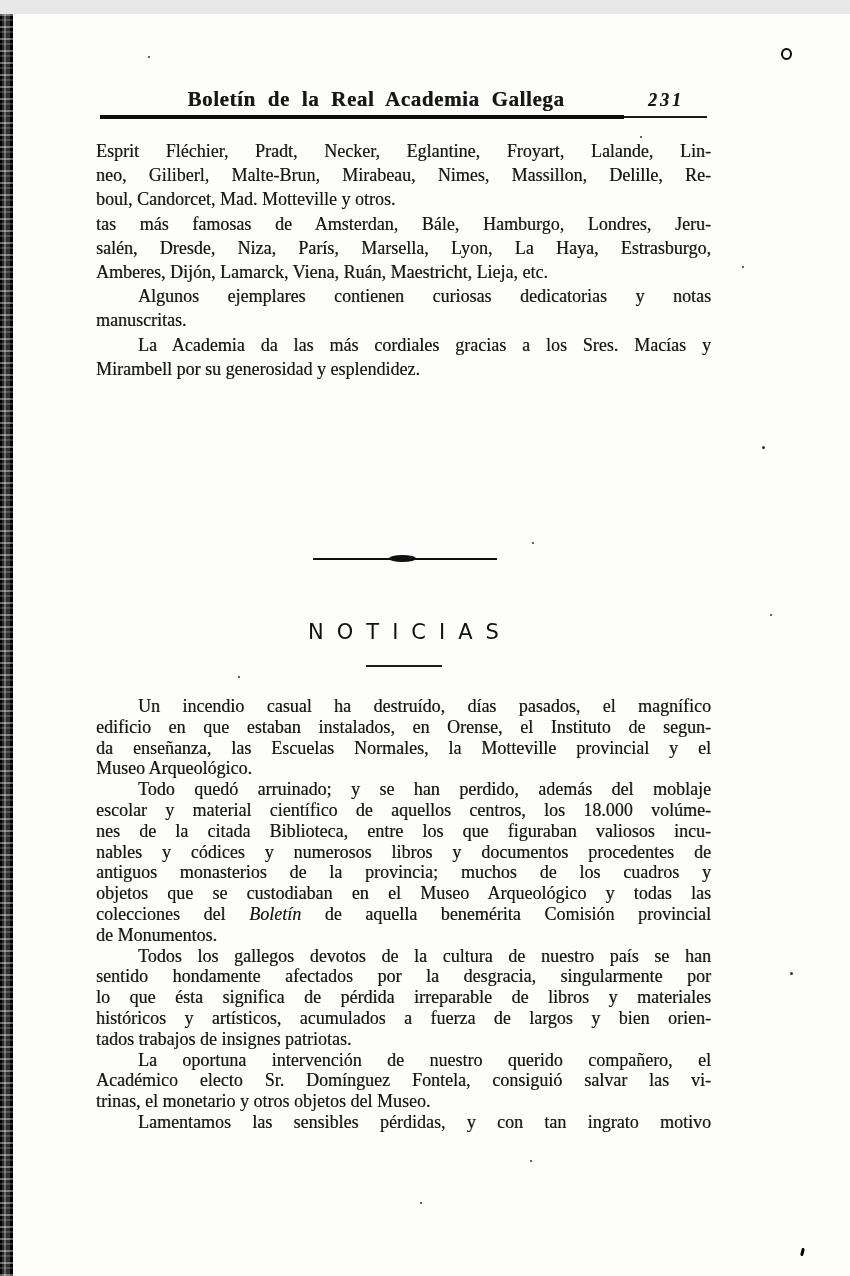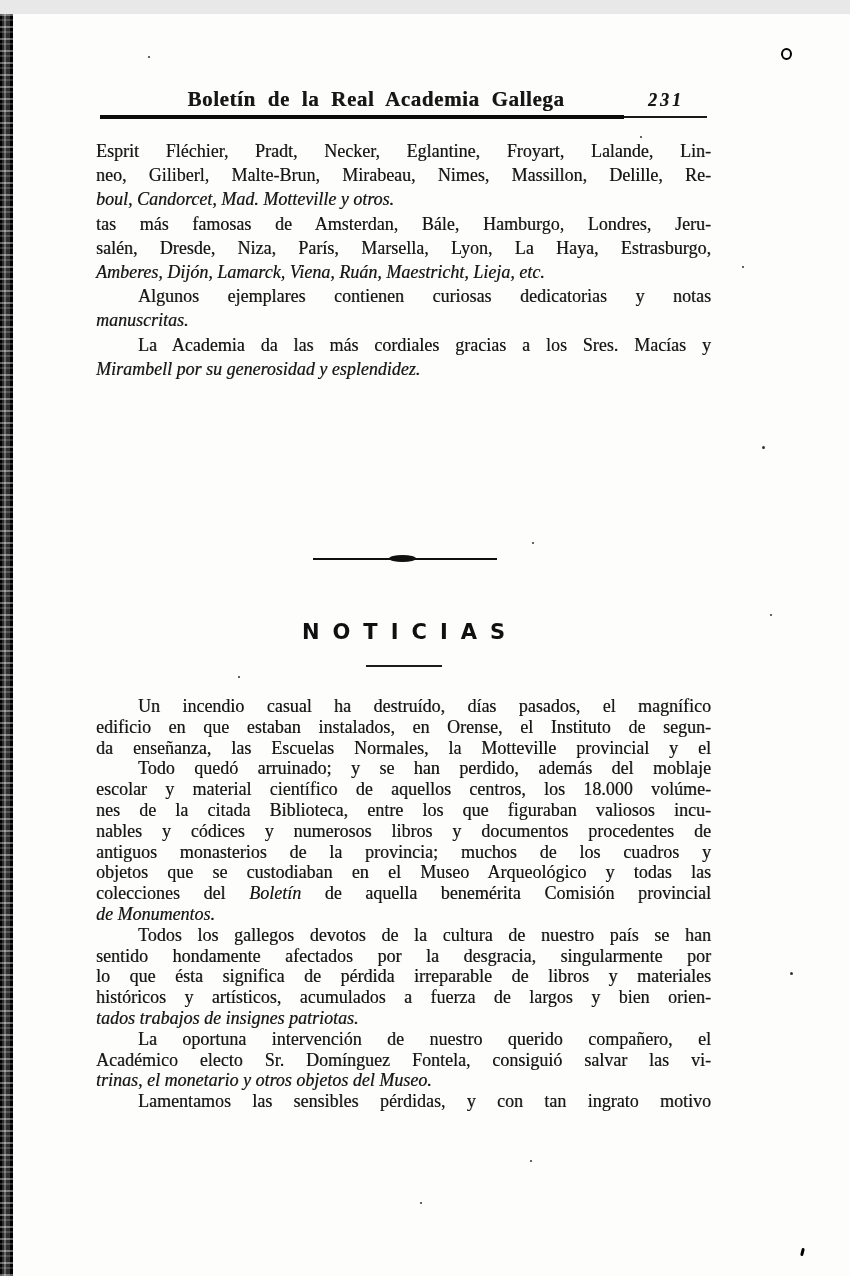--- a/index.html
+++ b/index.html
@@ -39,32 +39,32 @@
 
   .text-block{position:absolute;left:96px;width:615px;font-size:18px;}
   .block1{top:125px;line-height:24.2px;}
   .block2{top:682px;line-height:20.8px;}
   .line{
     text-align:justify;
     -moz-text-align-last:justify;text-align-last:justify;
     text-shadow:.4px .3px 0 rgba(0,0,0,.5);
     white-space:normal;
   }
-  .line.last{-moz-text-align-last:left;text-align-last:left;font-style:italic;}
+  .line.last{-moz-text-align-last:left;text-align-last:left;}
   .para.indent .line.first{text-indent:42px;}
 
   
   .divider-line{position:absolute;left:313px;top:544px;width:184px;height:2px;background:#101010;display:block;}
   .divider-lens{position:absolute;left:389px;top:541px;width:27px;height:7px;background:#101010;border-radius:50%;display:block;}
 
   .noticias{
     position:absolute;left:96px;top:606px;width:615px;margin:0;
     text-align:center;
     font-family:"DejaVu Sans","Liberation Sans",sans-serif;
-    font-weight:bold;font-size:21px;
+    font-weight:normal;font-size:21px;
     letter-spacing:13px;text-indent:13px;
     color:#101010;
   }
   .noticias-rule{position:absolute;left:366px;top:651px;width:76px;height:2px;background:#1c1c1c;}
 
   
   .ring{position:absolute;left:781px;top:34px;width:7px;height:8px;border:2px solid #000;border-radius:50%;}
   .comma-mark{position:absolute;left:801px;top:1234px;width:3px;height:8px;background:#000;border-radius:2px;transform:rotate(14deg);}
   .speck{position:absolute;width:2px;height:2px;background:#000;border-radius:50%;opacity:.8;}
   .s1{left:148px;top:42px;}
@@ -116,20 +116,21 @@
   <span class="divider-lens"></span>
 
   <h2 class="noticias">NOTICIAS</h2>
   <div class="noticias-rule"></div>
 
   <section class="text-block block2" id="block2">
       <div class="para indent">
         <div class="line first">Un incendio casual ha destruído, días pasados, el magnífico</div>
         <div class="line">edificio en que estaban instalados, en Orense, el Instituto de segun-</div>
         <div class="line">da enseñanza, las Escuelas Normales, la Motteville provincial y el</div>
+        <div class="line last">Museo Arqueológico.</div>
       </div>
       <div class="para indent">
         <div class="line first">Todo quedó arruinado; y se han perdido, además del moblaje</div>
         <div class="line">escolar y material científico de aquellos centros, los 18.000 volúme-</div>
         <div class="line">nes de la citada Biblioteca, entre los que figuraban valiosos incu-</div>
         <div class="line">nables y códices y numerosos libros y documentos procedentes de</div>
         <div class="line">antiguos monasterios de la provincia; muchos de los cuadros y</div>
         <div class="line">objetos que se custodiaban en el Museo Arqueológico y todas las</div>
         <div class="line">colecciones del <i>Boletín</i> de aquella benemérita Comisión provincial</div>
         <div class="line last">de Monumentos.</div>

